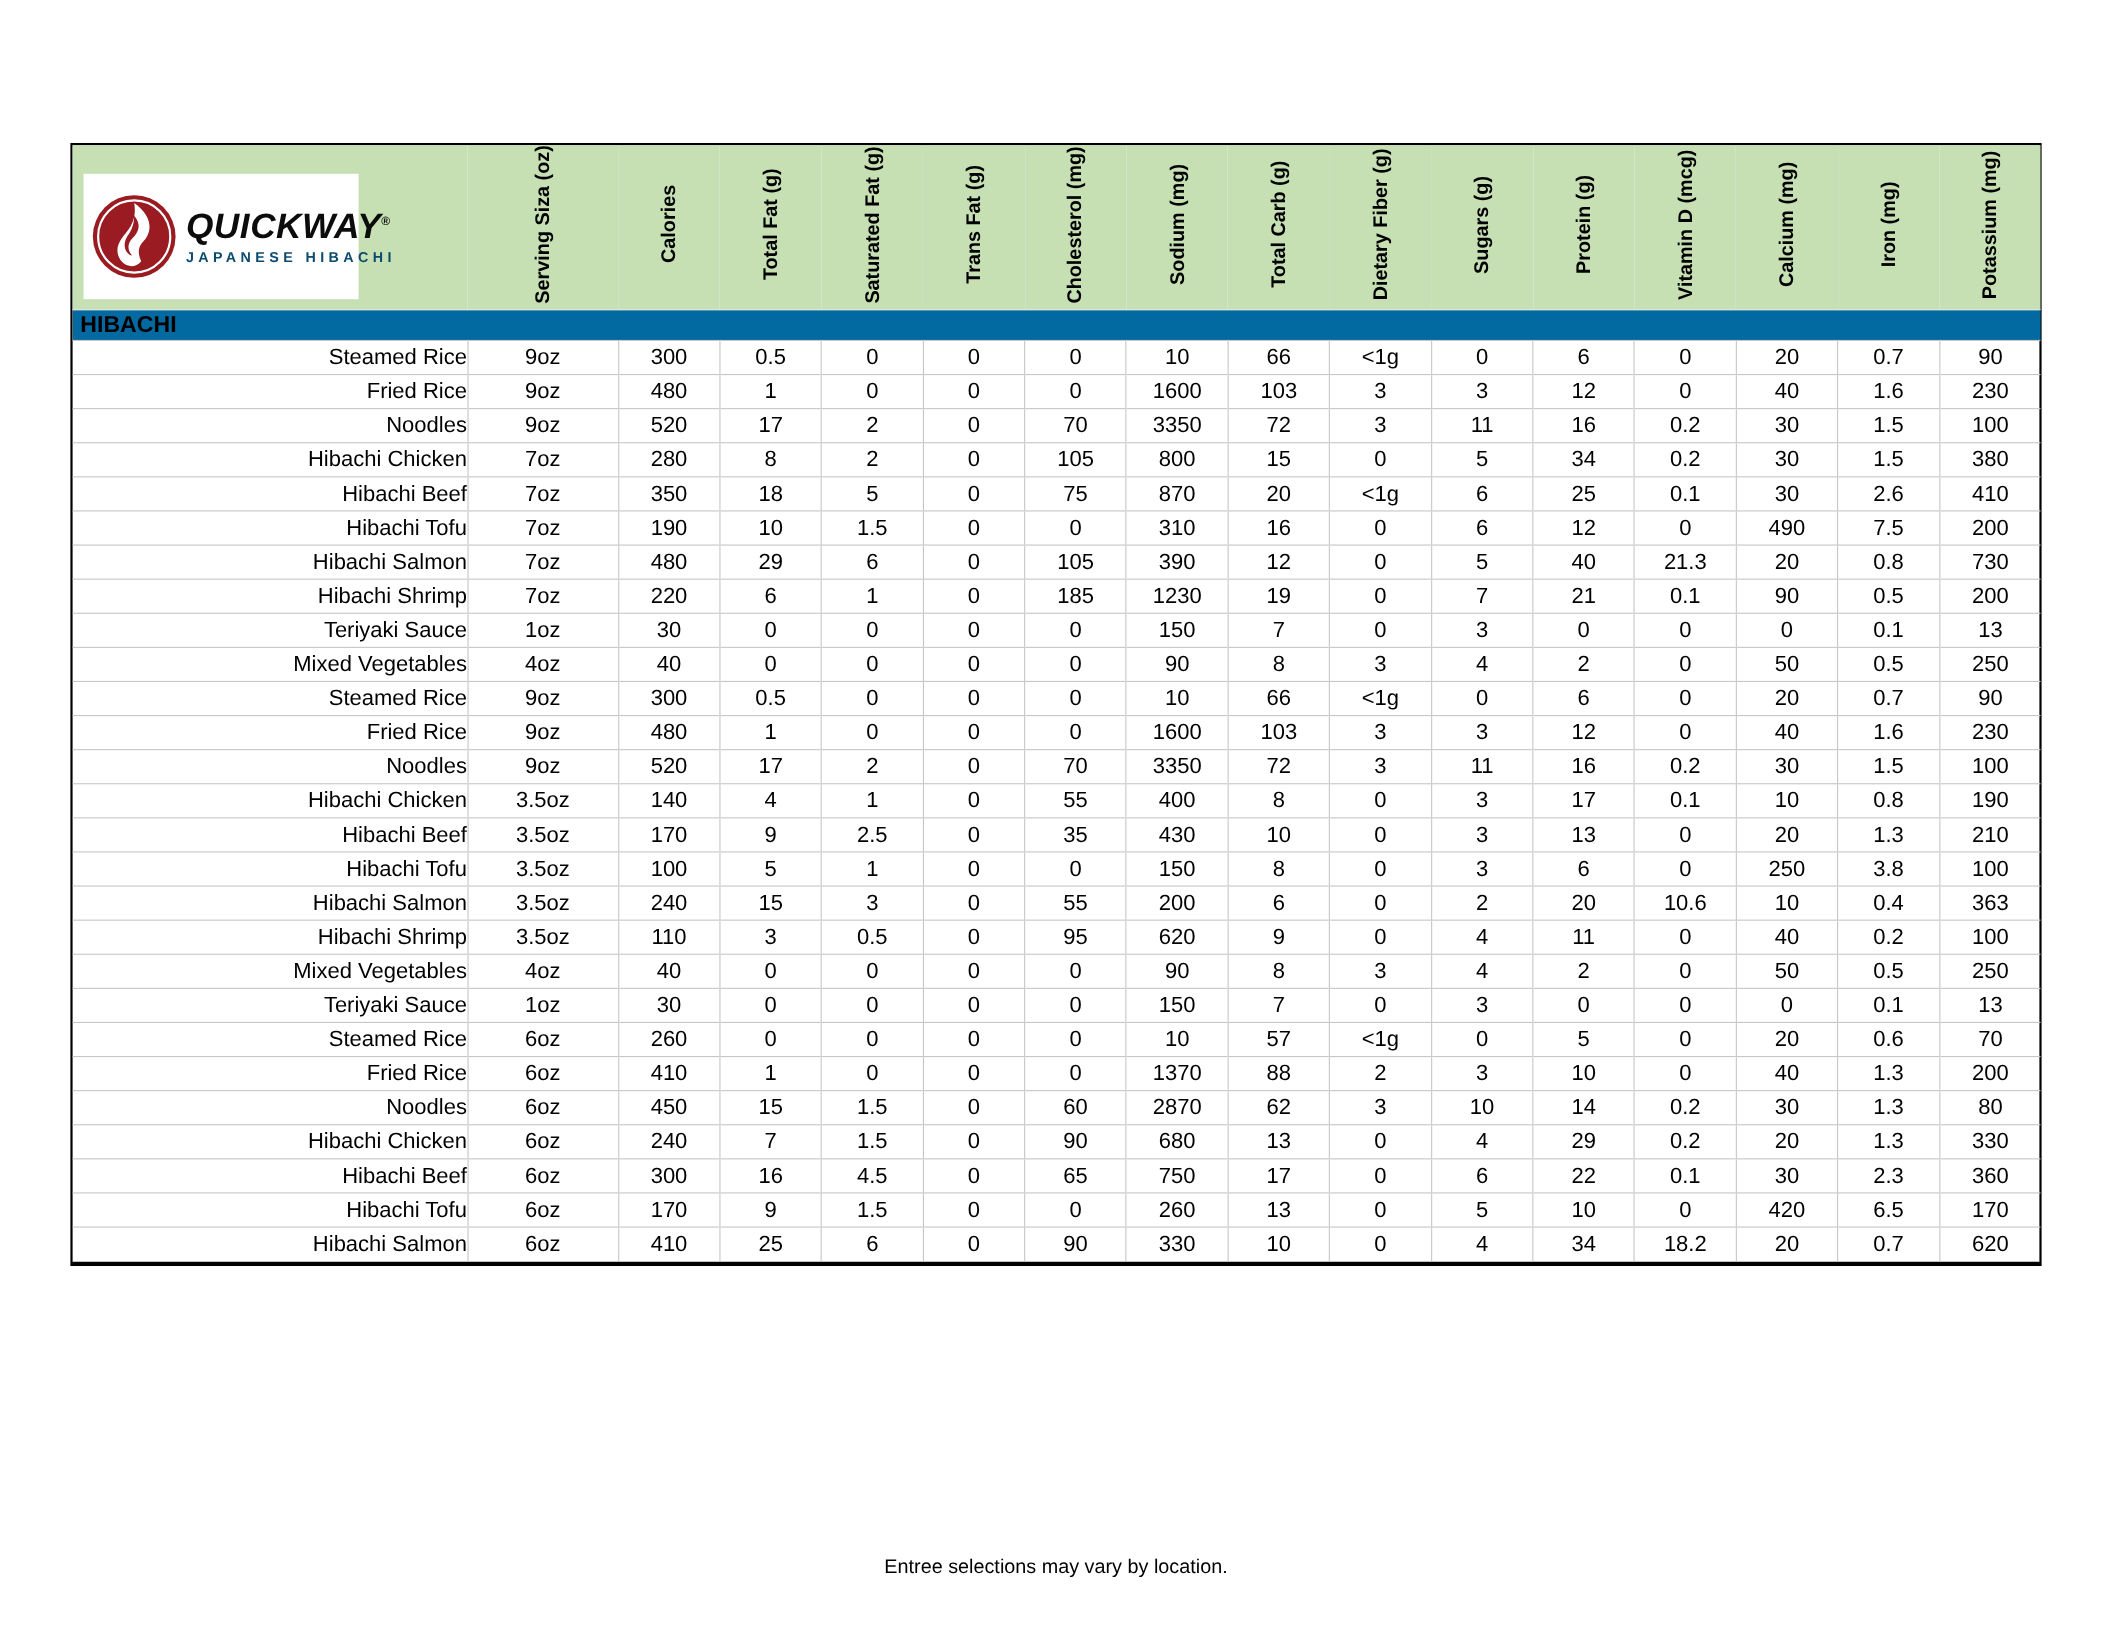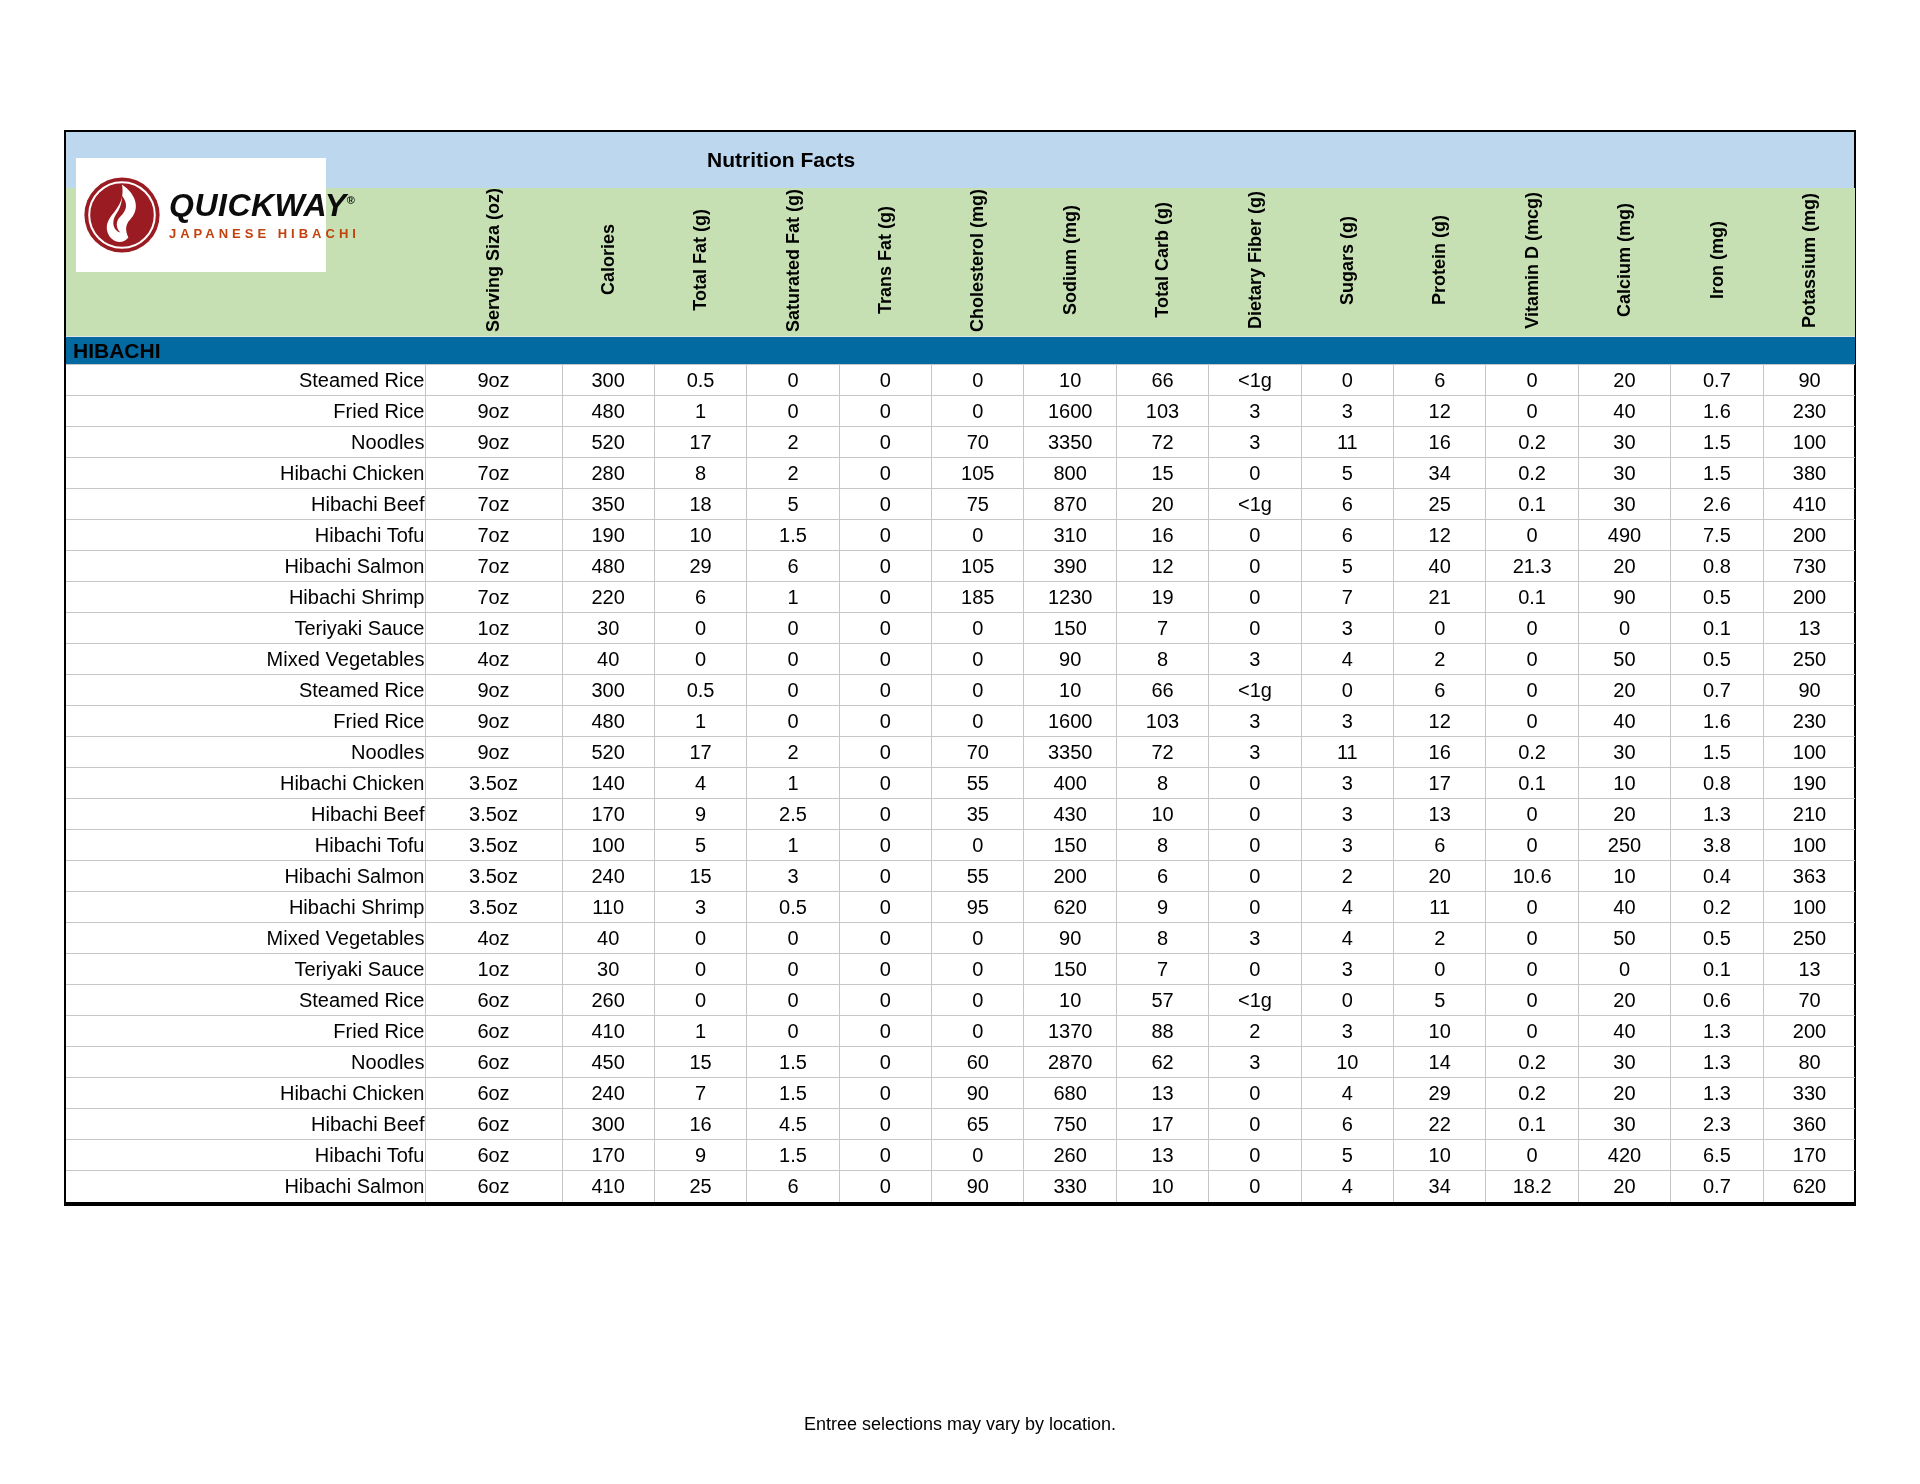--- a/index.html
+++ b/index.html
@@ -30,21 +30,21 @@
     padding: 4px 6px; gap: 7px;
   }
   .logo svg { width: 80px; height: 80px; flex: 0 0 auto; }
   .logo-text { display: flex; flex-direction: column; align-items: flex-start; }
   .brand {
     font-size: 32px; font-weight: bold; font-style: italic; line-height: 1;
     letter-spacing: 0.5px; color: #0c0c0c; white-space: nowrap;
   }
   .reg { font-size: 11px; vertical-align: super; font-style: normal; font-weight: bold; }
   .tagline {
-    font-size: 13px; font-weight: bold; letter-spacing: 4px; color: #c2410c;
+    font-size: 13px; font-weight: bold; letter-spacing: 4px; color: #0c4a6e;
     margin-top: 5px; white-space: nowrap;
   }
   table { width: 100%; border-collapse: collapse; table-layout: fixed; }
   thead th { background: #C6E0B4; height: 120px; vertical-align: middle; text-align: center; }
   th.menu-h { font-size: 23px; font-weight: bold; }
   th.rot span {
     display: inline-block; writing-mode: vertical-rl; transform: rotate(180deg);
     font-weight: bold; font-size: 18px; white-space: nowrap; line-height: 1.15;
   }
   tbody td {
@@ -61,23 +61,20 @@
     position: absolute; left: 0; width: 100%; top: 1414px;
     text-align: center; font-size: 18px;
   }
 </style>
 </head>
 <body>
 
 <div class="sheet">
 
 
-  <div class="subtitlebar">
-    <span class="subtitle">Nutrition Facts</span>
-  </div>
 
   <div class="logo">
     <svg viewBox="0 0 100 100" aria-hidden="true">
       <circle cx="50" cy="50" r="47" fill="#9A1B22"></circle>
       <circle cx="50" cy="50" r="41" fill="none" stroke="#ffffff" stroke-width="2.5"></circle>
       <path d="M50 12 C 70 26 72 44 60 56 C 54 62 54 70 58 78 C 50 88 36 84 32 72 C 28 60 36 52 42 44 C 50 34 52 24 50 12 Z" fill="#ffffff"></path>
       <path d="M50 26 C 58 36 56 44 48 52 C 42 58 42 66 48 72 C 40 70 36 60 42 50 C 48 42 50 34 50 26 Z" fill="#9A1B22"></path>
     </svg>
     <div class="logo-text">
       <div class="brand"><span>QUICKWAY</span><span class="reg">®</span></div>

